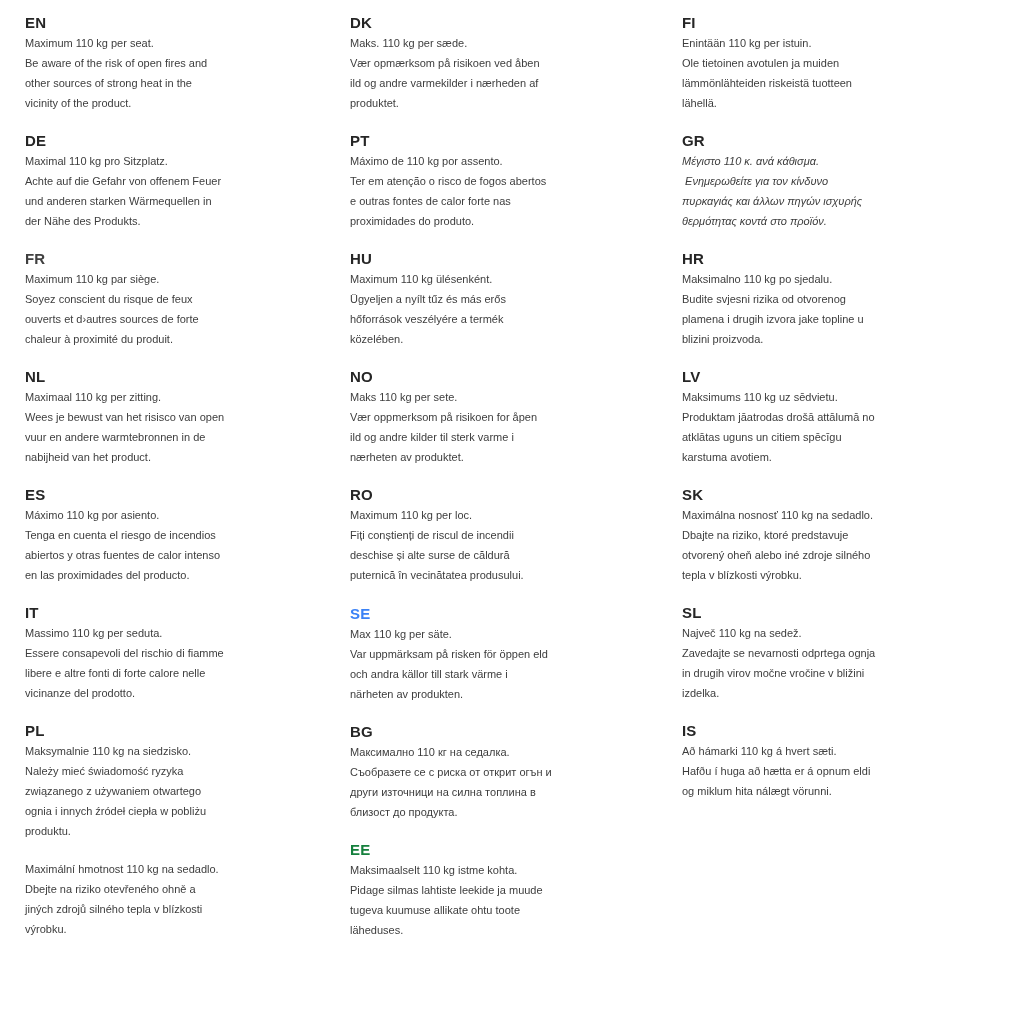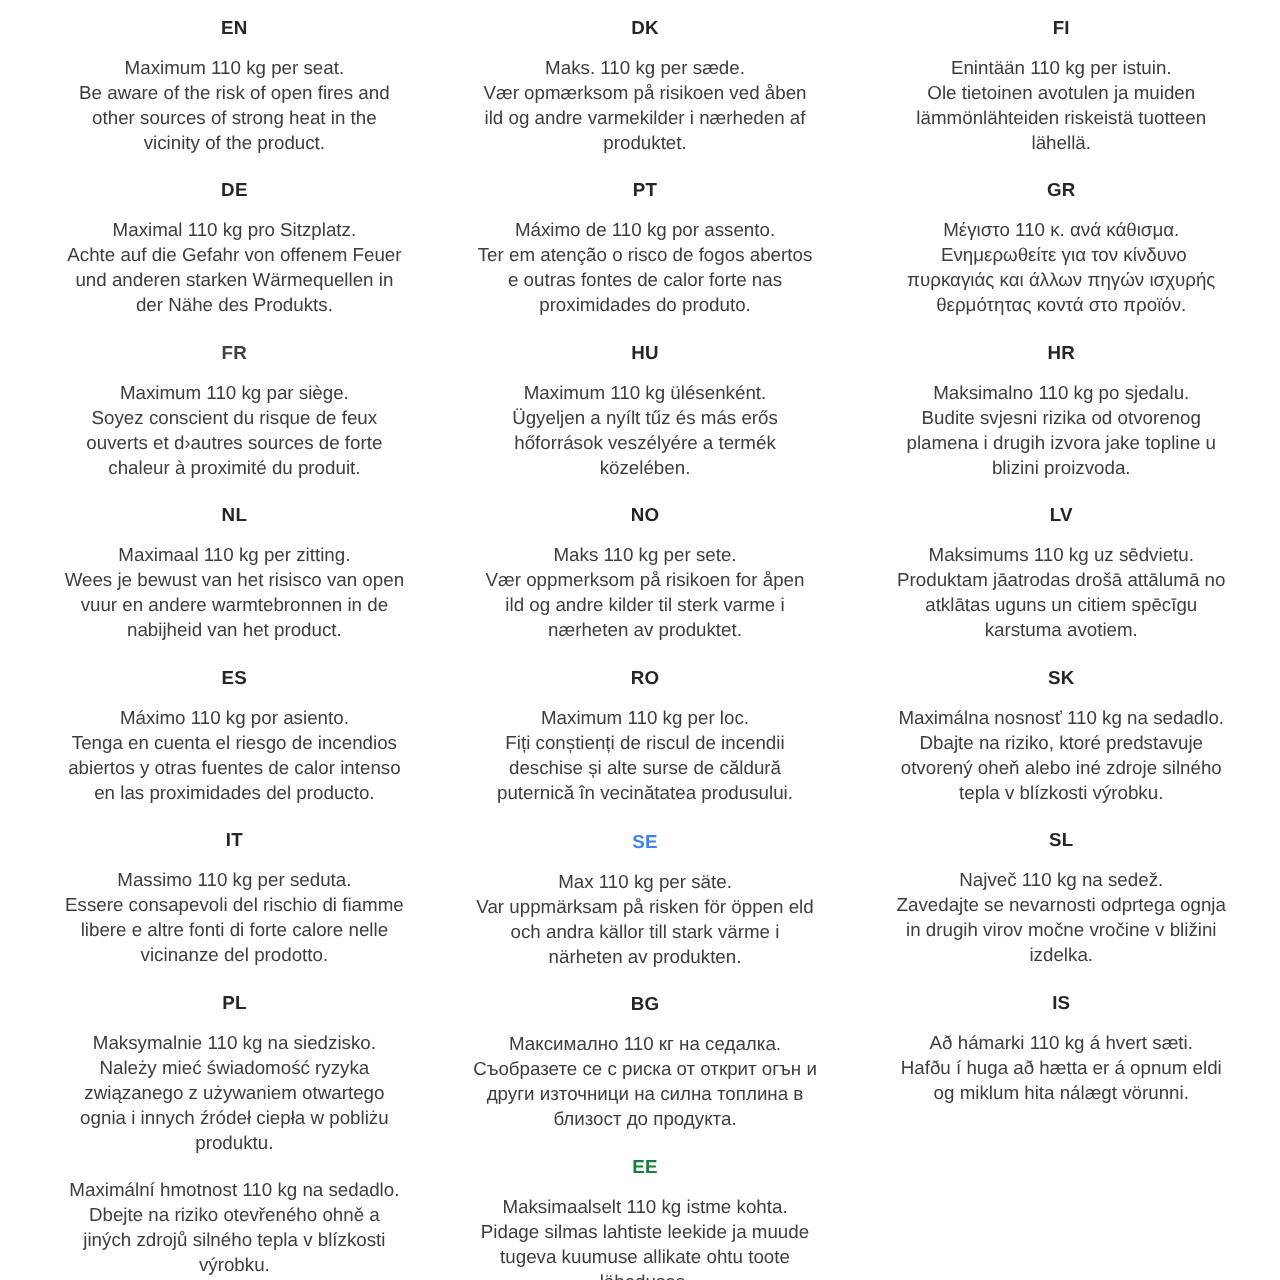--- a/index.html
+++ b/index.html
@@ -18,33 +18,32 @@
     grid-template-columns: 325px 332px 1fr;
     box-sizing: border-box;
     width: 1024px;
     padding: 13px 8px 0 25px;
   }
   .col {
     min-width: 0;
   }
   .block {
     margin: 0 0 18px 0;
-    text-align: center;
   }
   .code {
     margin: 0;
     font-size: 15px;
     line-height: 20px;
     font-weight: bold;
     color: #262626;
     letter-spacing: 0.2px;
   }
   .text {
-    margin: 12px;
-    font-size: 15px;
+    margin: 0;
+    font-size: 11px;
     line-height: 20px;
     color: #3d3d3d;
     white-space: pre-line;
   }
 </style>
 </head>
 <body style="background: rgb(255, 255, 255);">
 
 <div class="page">
   <div class="col">
@@ -166,21 +165,21 @@
   <div class="col">
       <section class="block">
         <h2 class="code" style="color: rgb(38, 38, 38);">FI</h2>
         <p class="text" style="color: rgb(61, 61, 61);">Enintään 110 kg per istuin.
 Ole tietoinen avotulen ja muiden
 lämmönlähteiden riskeistä tuotteen
 lähellä.</p>
       </section>
       <section class="block">
         <h2 class="code" style="color: rgb(38, 38, 38);">GR</h2>
-        <p class="text" style="color: rgb(61, 61, 61);">Μέγιστο 110 κ. ανά κάθισμα.
+        <p class="text" style="color: rgb(61, 61, 61); font-style: italic;">Μέγιστο 110 κ. ανά κάθισμα.
 &nbsp;Ενημερωθείτε για τον κίνδυνο
 πυρκαγιάς και άλλων πηγών ισχυρής
 θερμότητας κοντά στο προϊόν.</p>
       </section>
       <section class="block">
         <h2 class="code" style="color: rgb(38, 38, 38);">HR</h2>
         <p class="text" style="color: rgb(61, 61, 61);">Maksimalno 110 kg po sjedalu.
 Budite svjesni rizika od otvorenog
 plamena i drugih izvora jake topline u
 blizini proizvoda.</p>

